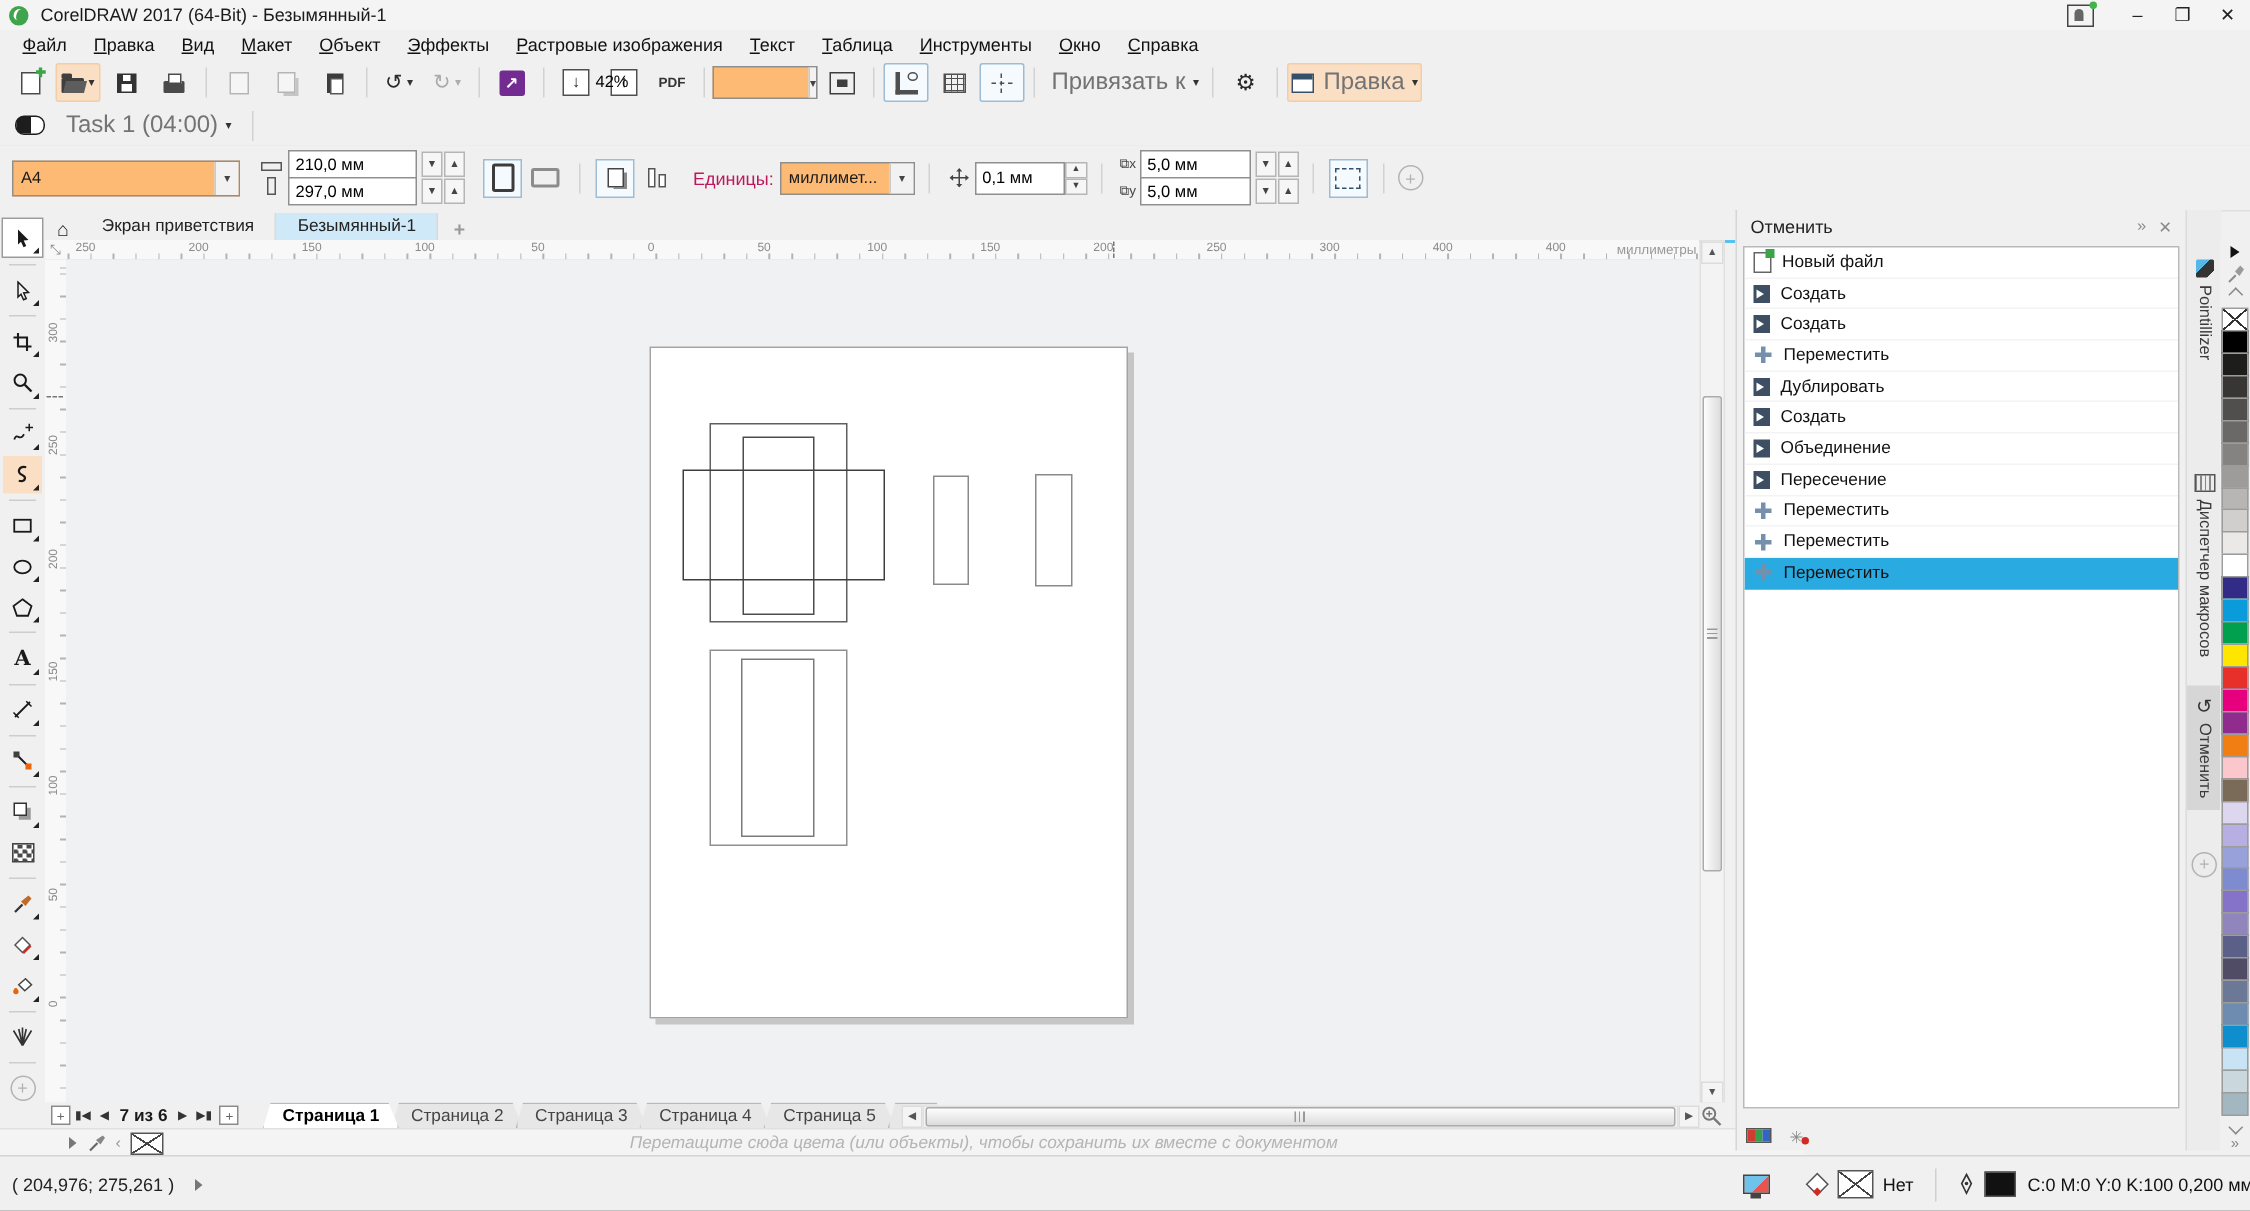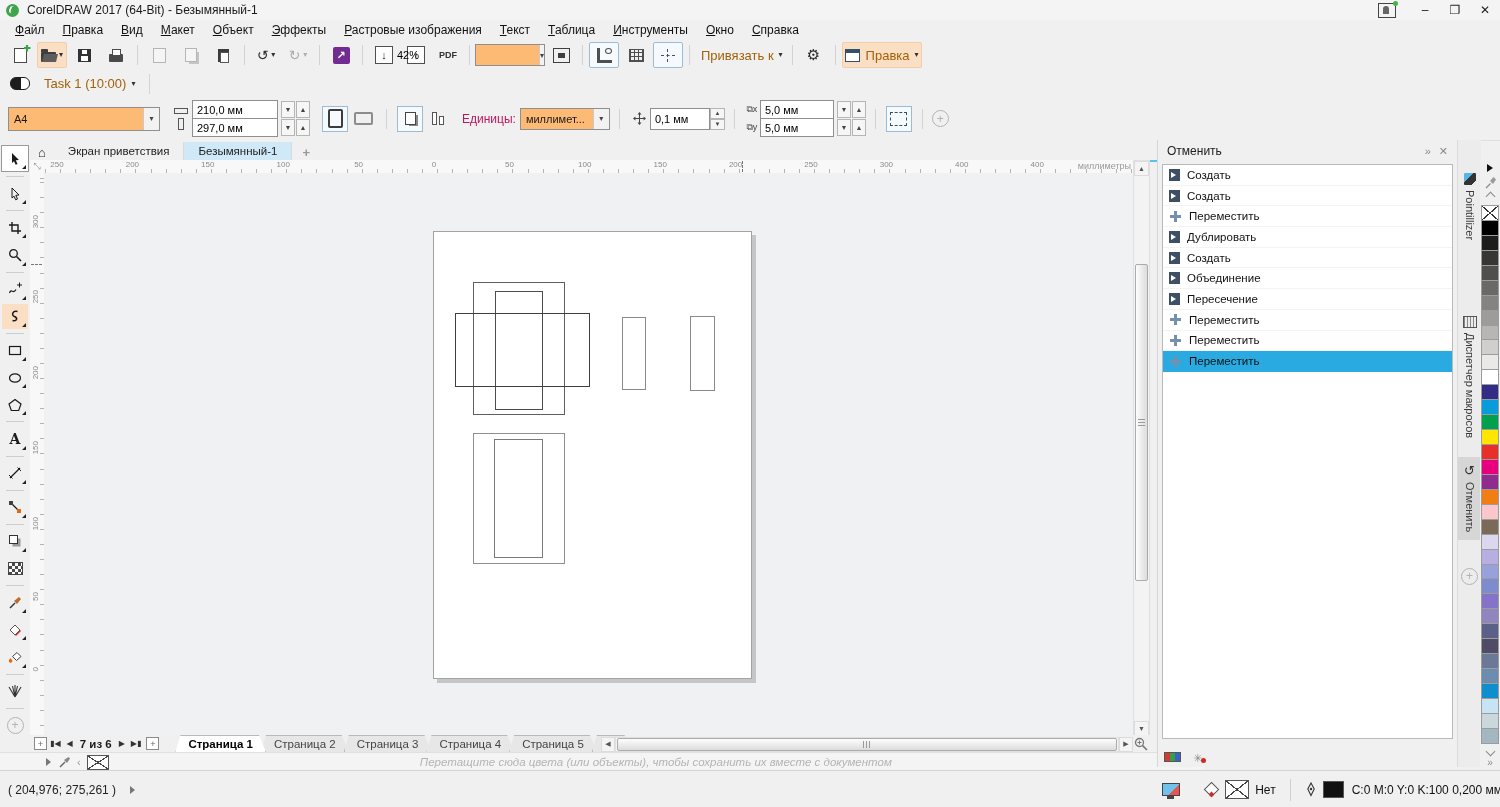--- a/index.html
+++ b/index.html
@@ -51,21 +51,21 @@
   .combo .cbtn{width:15px;height:100%;border-left:1px solid #c9c9c9;display:flex;align-items:center;justify-content:center;font-size:8px;color:#444;background:#f2f2f2;}
   .i-fullscr{width:15px;height:13px;border:1px solid #3f3f3f;display:flex;align-items:center;justify-content:center;}
   .i-fullscr::after{content:"";width:7px;height:5px;background:#3f3f3f;}
   .i-rulerL{width:12px;height:12px;border-left:3px solid #4f4f4f;border-bottom:3px solid #4f4f4f;position:relative;}
   .i-rulerL::after{content:"";position:absolute;right:0;top:0;width:5px;height:4px;border-radius:50%;border:1px solid #4f4f4f;}
   .i-grid{width:13px;height:11px;border:1px solid #4f4f4f;
      background:repeating-linear-gradient(90deg,#4f4f4f 0 1px,transparent 1px 4px),repeating-linear-gradient(0deg,#4f4f4f 0 1px,transparent 1px 4px);}
   .i-guides{width:14px;height:13px;position:relative;}
   .i-guides::before{content:"";position:absolute;left:6px;top:0;height:13px;border-left:1px dashed #4f4f4f;}
   .i-guides::after{content:"";position:absolute;top:6px;left:0;width:14px;border-top:1px dashed #4f4f4f;}
-  .tlabel{font-size:13px;color:#a16207;margin:0 2px;}
+  .tlabel{font-size:16px;color:#737373;margin:0 2px;}
   .i-win{width:13px;height:11px;border:1px solid #35506b;background:#fff;position:relative;margin-right:4px;}
   .i-win::before{content:"";position:absolute;top:0;left:0;right:0;height:3px;background:#35506b;}
   
   #taskbar{left:0;top:70px;width:1500px;height:27px;background:#f0f0f0;display:flex;align-items:center;padding-left:10px;border-bottom:1px solid #e0e0e0;}
   .i-toggle{width:18px;height:11px;border-radius:6px;border:1px solid #1d1d1d;background:linear-gradient(90deg,#1d1d1d 0 55%,#fff 55%);margin-right:12px;}
   
   #propbar{left:0;top:97px;width:1500px;height:43px;background:#f0f0f0;display:flex;align-items:center;padding-left:8px;border-bottom:1px solid #dedede;}
   .pcombo{width:150px;height:22px;}
   .pcombo .val{flex:1;padding-left:5px;font-size:11px;}
   .sizegrp{display:flex;align-items:center;margin-left:14px;}
@@ -308,21 +308,21 @@
     <div class="tsepv"></div>
     <div class="tbtn hl">
         <span class="i-win"></span>
         <span class="tlabel">Правка</span>
         <span class="car">▾</span>
       </div>
   </div>
 
   <div class="abs" id="taskbar">
     <span class="i-toggle"></span>
-    <span class="tlabel">Task 1 (10:00)</span>
+    <span class="tlabel">Task 1 (04:00)</span>
     <span class="car">▾</span>
     <span class="tsepv" style="margin-left:14px"></span>
   </div>
 
   <div class="abs" id="propbar">
     <div class="combo pcombo">
       <span class="val">A4</span>
       <span class="cbtn">▾</span>
     </div>
     <div class="sizegrp">
@@ -651,20 +651,24 @@
   </div>
 
   <div class="abs" id="docker">
     <div id="docker-header">
       <span>Отменить</span>
       <span class="sp"></span>
       <span class="dkbtn">»</span>
       <span class="dkbtn">✕</span>
     </div>
     <div id="undo-list">
+        <div class="undo-item">
+          <span class="uicon new-file-icon"></span>
+          <span>Новый файл</span>
+        </div>
         <div class="undo-item">
           <span class="uicon create-icon"></span>
           <span>Создать</span>
         </div>
         <div class="undo-item">
           <span class="uicon create-icon"></span>
           <span>Создать</span>
         </div>
         <div class="undo-item">
           <span class="uicon move-icon"></span>

